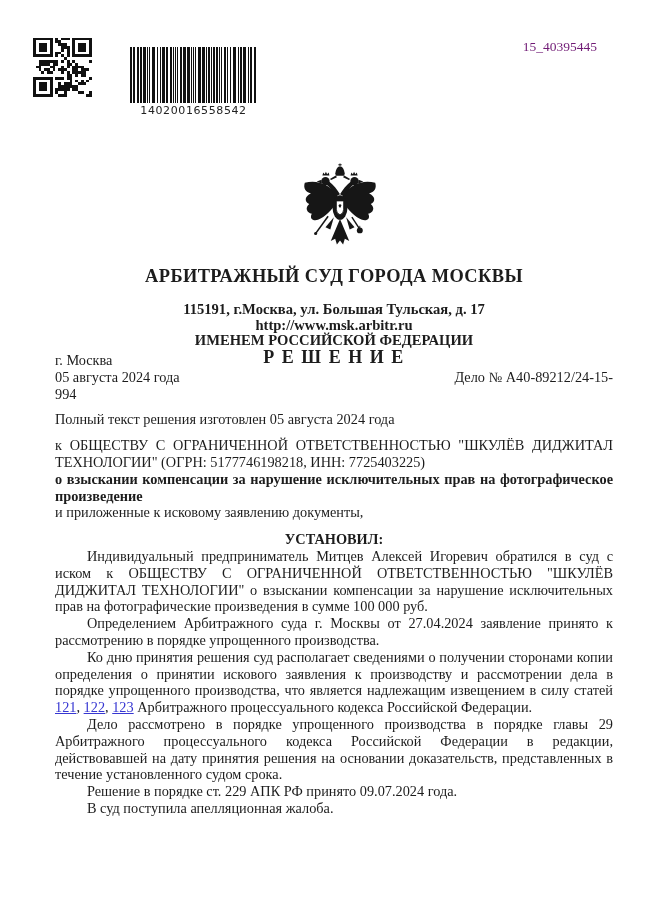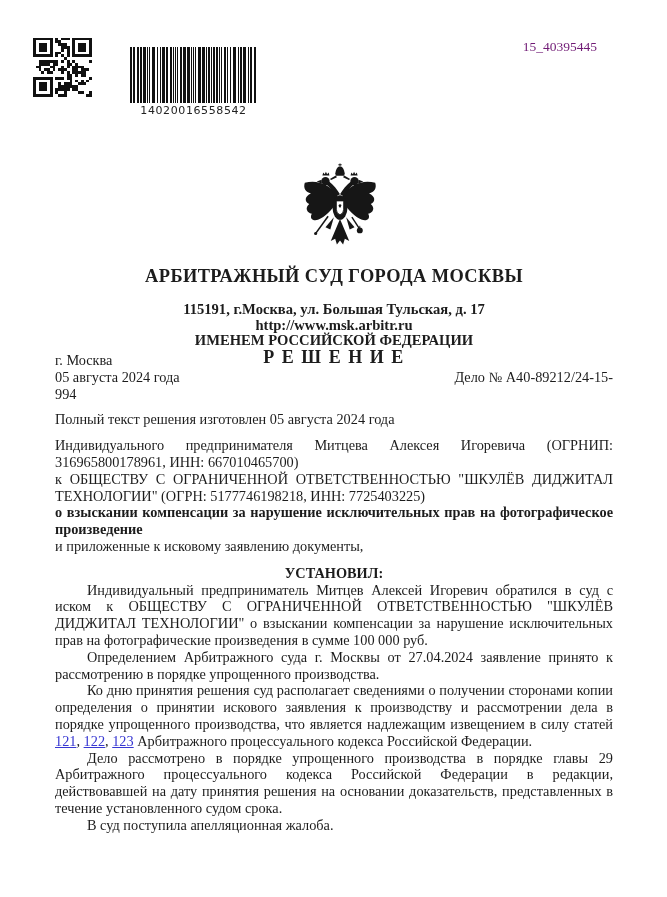--- a/index.html
+++ b/index.html
@@ -284,26 +284,26 @@
     <div>г. Москва</div>
     <div class="row">
       <span>05 августа 2024 года</span>
       <span>Дело № А40-89212/24-15-</span>
     </div>
     <div>994</div>
     <div class="gap"></div>
     <div>Полный текст решения изготовлен 05 августа 2024 года</div>
     <div class="gap"></div>
 
-    <p class="para">Индивидуального предпринимателя Митцева Алексея Игоревича (ОГРНИП: 316965800178961, ИНН: 667010465700)</p>
     <p class="para">к ОБЩЕСТВУ С ОГРАНИЧЕННОЙ ОТВЕТСТВЕННОСТЬЮ "ШКУЛЁВ ДИДЖИТАЛ ТЕХНОЛОГИИ" (ОГРН: 5177746198218, ИНН: 7725403225)</p>
     <p class="para bold">о взыскании компенсации за нарушение исключительных прав на фотографическое произведение</p>
     <p class="para">и приложенные к исковому заявлению документы,</p>
 
     <div class="heading">УСТАНОВИЛ:</div>
 
     <p class="para indent">Индивидуальный предприниматель Митцев Алексей Игоревич обратился в суд с иском к ОБЩЕСТВУ С ОГРАНИЧЕННОЙ ОТВЕТСТВЕННОСТЬЮ "ШКУЛЁВ ДИДЖИТАЛ ТЕХНОЛОГИИ" о взыскании компенсации за нарушение исключительных прав на фотографические произведения в сумме 100 000 руб.</p>
     <p class="para indent">Определением Арбитражного суда г. Москвы от 27.04.2024 заявление принято к рассмотрению в порядке упрощенного производства.</p>
     <p class="para indent"><span>Ко дню принятия решения суд располагает сведениями о получении сторонами копии определения о принятии искового заявления к производству и рассмотрении дела в порядке упрощенного производства, что является надлежащим извещением в силу статей </span><a class="link">121</a><span>, </span><a class="link">122</a><span>, </span><a class="link">123</a><span> Арбитражного процессуального кодекса Российской Федерации.</span></p>
     <p class="para indent">Дело рассмотрено в порядке упрощенного производства в порядке главы 29 Арбитражного процессуального кодекса Российской Федерации в редакции, действовавшей на дату принятия решения на основании доказательств, представленных в течение установленного судом срока.</p>
+    <p class="para indent">Решение в порядке ст. 229 АПК РФ принято 09.07.2024 года.</p>
     <p class="para indent">В суд поступила апелляционная жалоба.</p>
   </div>
 </div>
 
 </body></html>

